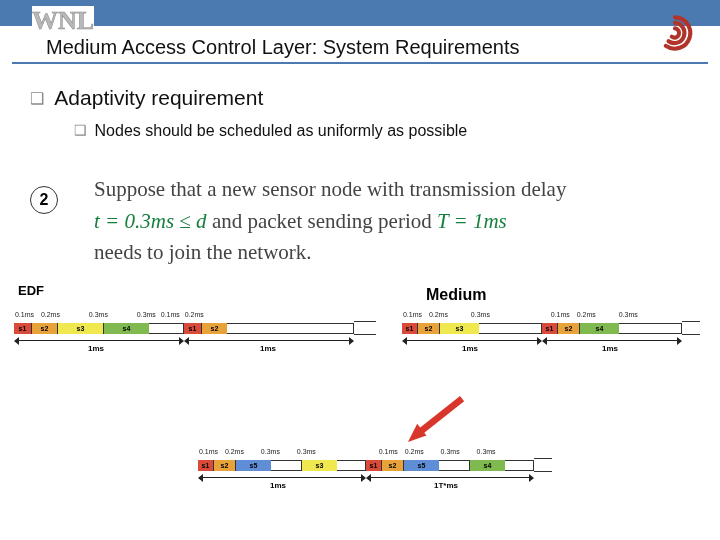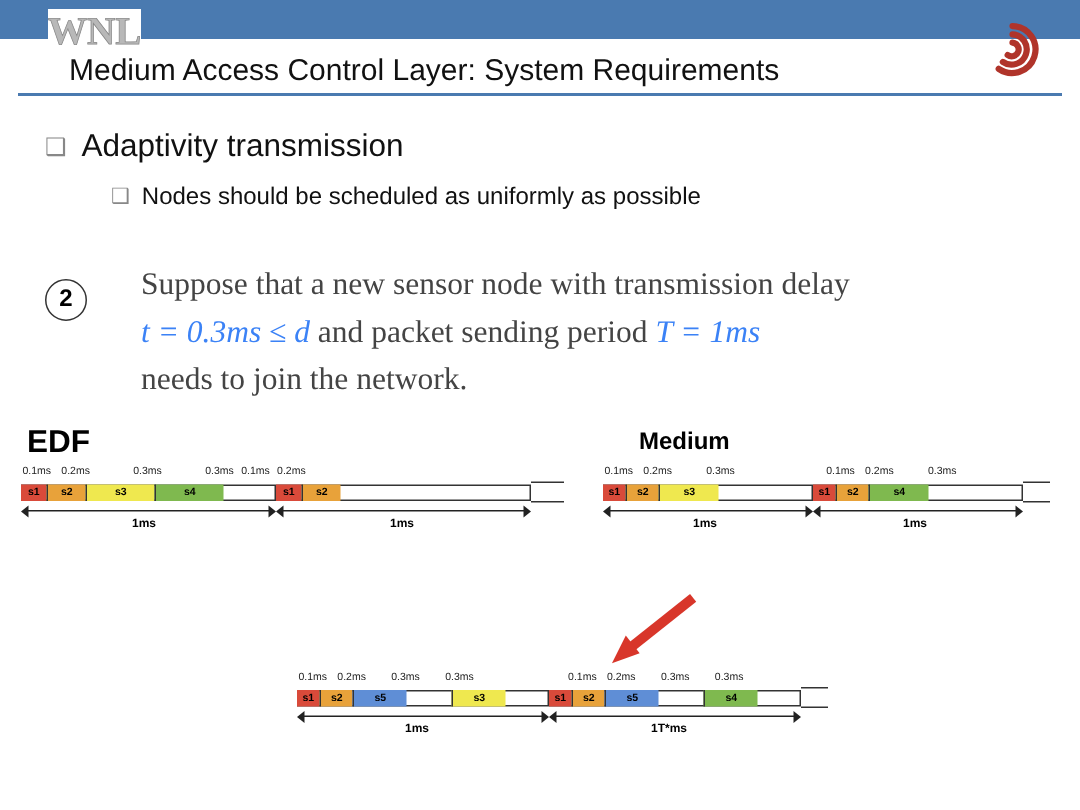--- a/index.html
+++ b/index.html
@@ -55,24 +55,24 @@
     border: 1.5px solid #333; border-radius: 50%;
     display: flex; align-items: center; justify-content: center;
     font-weight: bold; font-size: 16px;
   }
   .scenario {
     position: absolute; left: 94px; top: 174px;
     font-size: 21px; color: #444;
     font-family: "Times New Roman", serif;
     line-height: 1.5;
   }
-  .scenario .math { font-style: italic; font-family: "Times New Roman", serif; color: #3b82f6; margin-top: 40px;}
+  .scenario .math { font-style: italic; font-family: "Times New Roman", serif; color: #15803d; margin-top: 40px;}
   .edf-label {
     position: absolute; left: 18px; top: 283px;
-    font-weight: bold; font-size: 21px;
+    font-weight: bold; font-size: 13px;
   }
   .uniform-label {
     position: absolute; left: 426px; top: 286px;
     font-weight: bold; font-size: 16px;
   }
   .diagram {
     position: absolute;
     font-size: 7px;
     text-align: right;
   }
@@ -115,21 +115,21 @@
       <path d="M50 50 m0 -22 a22 22 0 1 1 -14 40"></path>
       <path d="M50 50 m0 -10 a10 10 0 1 1 -7 18"></path>
     </g>
   </svg>
 </div>
 
 <div class="title">Medium Access Control Layer: System Requirements</div>
 <div class="title-underline"></div>
 
 <div class="bullet-1">
-  <span class="sq">❑</span><span>Adaptivity transmission</span>
+  <span class="sq">❑</span><span>Adaptivity requirement</span>
 </div>
 <div class="bullet-2">
   <span class="sq">❑</span><span>Nodes should be scheduled as uniformly as possible</span>
 </div>
 
 <div class="circ-num">2</div>
 
 <div class="scenario">
   <div>Suppose that a new sensor node with transmission delay</div>
   <div>

